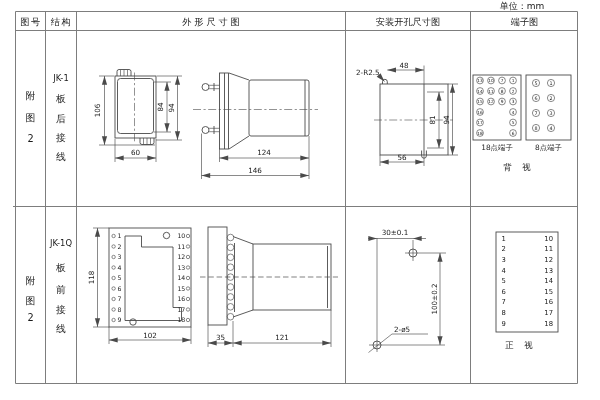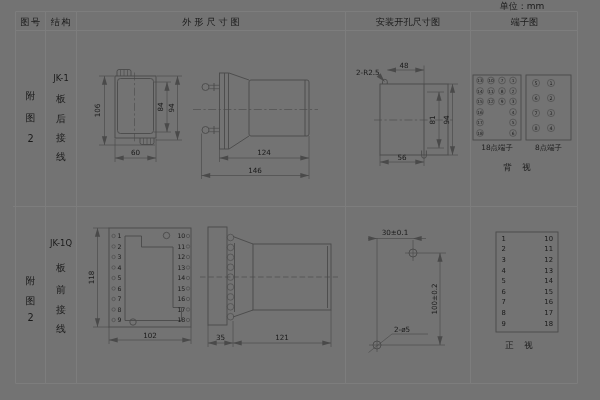--- a/index.html
+++ b/index.html
@@ -1,16 +1,16 @@
 <!DOCTYPE html>
 <html><head>
 <meta charset="utf-8">
 <style>
   html,body{margin:0;padding:0;background:#e8e8e8;}
-  .stage{position:relative;width:600px;height:400px;background:#737373;overflow:hidden;}
+  .stage{position:relative;width:600px;height:400px;background:#ffffff;overflow:hidden;}
   svg{position:absolute;left:0;top:0;}
   svg text{font-family:"DejaVu Sans","Liberation Sans",sans-serif;fill:#1a1a1a;text-anchor:middle;}
   .as{text-anchor:start;} .ae{text-anchor:end;}
   .tbl{stroke:#7d7d7d;stroke-width:1;fill:none;}
   .ln{stroke:#4a4a4a;stroke-width:0.9;fill:none;}
   .tn{stroke:#4a4a4a;stroke-width:0.65;fill:none;}
   .ctr{stroke:#4a4a4a;stroke-width:0.6;fill:none;stroke-dasharray:8 2.5 2.2 2.5;}
   .dash{stroke:#4a4a4a;stroke-width:0.7;fill:none;stroke-dasharray:5.5 2.8;}
   .hdr{font-size:9.2px;letter-spacing:1.5px;}
   .hdr2{font-size:9.2px;}

